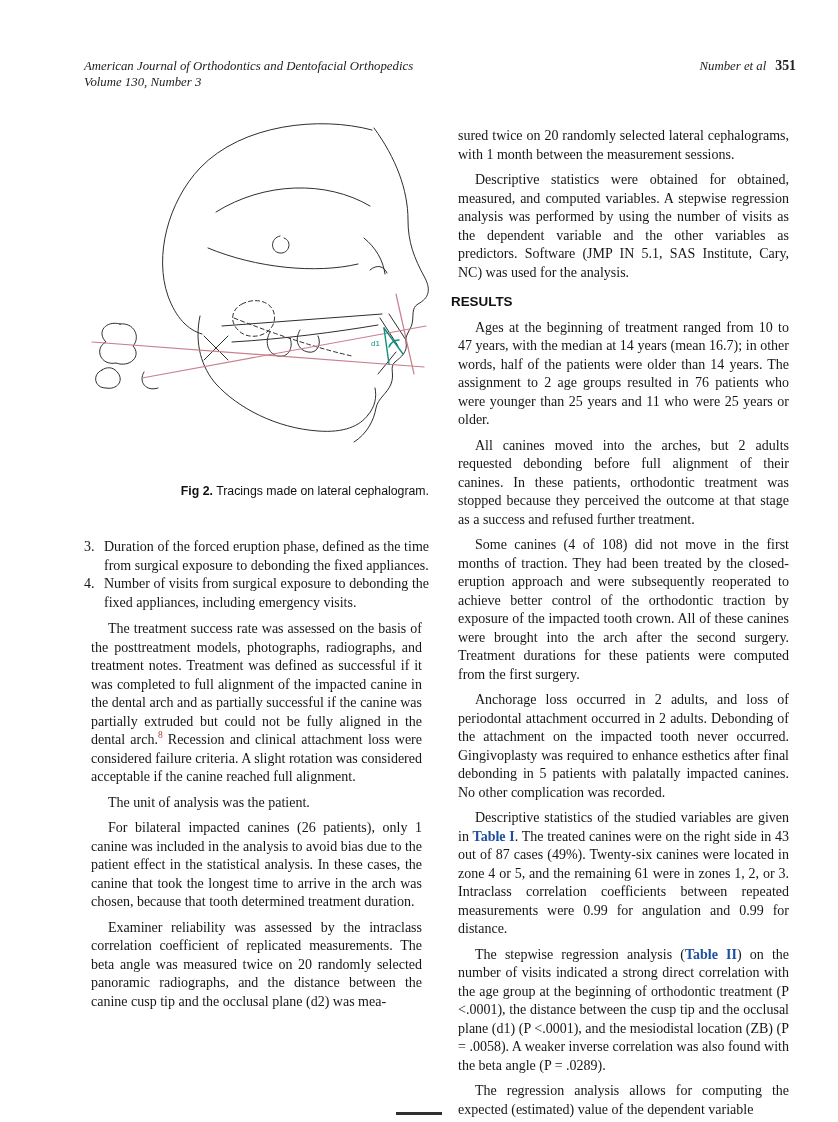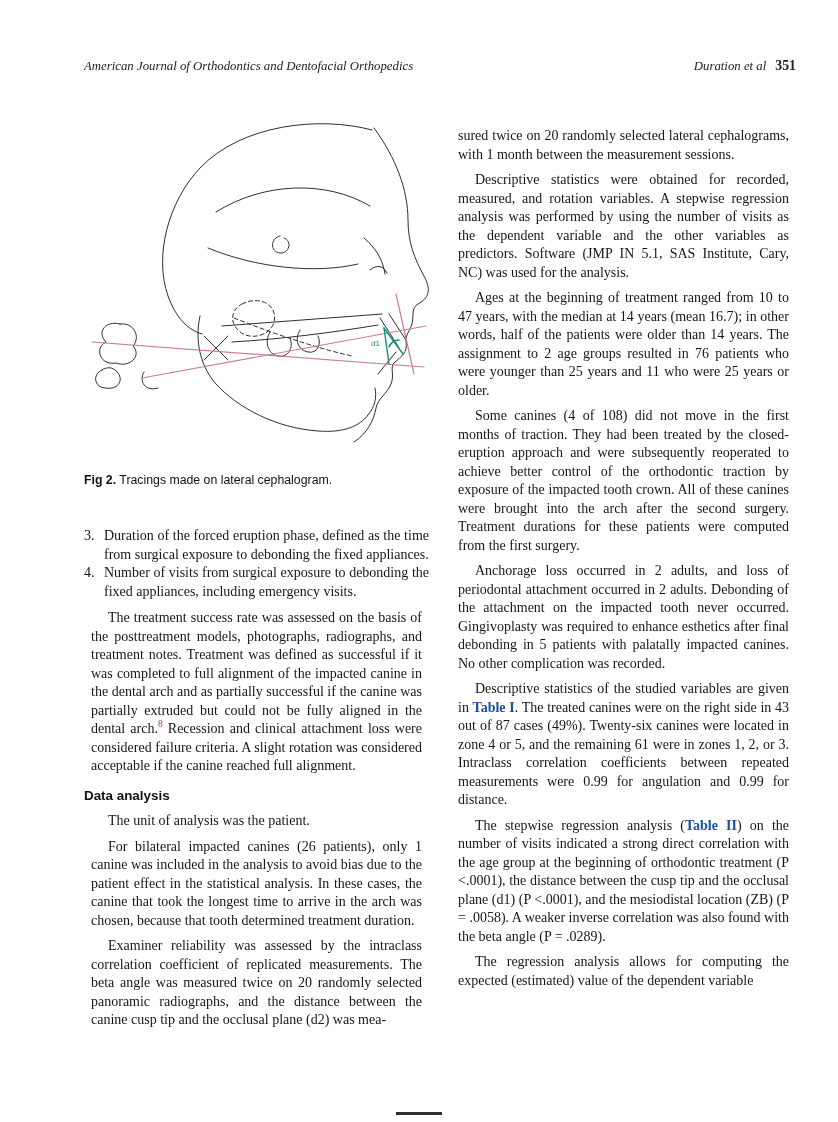--- a/index.html
+++ b/index.html
@@ -30,21 +30,21 @@
   p.indent{text-indent:17px;}
   .subhead{
     font-family:"Liberation Sans", sans-serif;font-size:13.4px;font-weight:bold;
     margin:11px 0 7px;text-align:left;color:#111;
   }
   
   figure{margin:0 0 6px;}
   figure svg{display:block;}
   figcaption{
     font-family:"Liberation Sans", sans-serif;font-size:12.3px;line-height:15px;
-    text-align:left;margin-top:13px;color:#111;
+    text-align:right;margin-top:24px;color:#111;
   }
   figcaption .cap-label{font-weight:bold;}
   .fig-gap{height:33px;}
   
   .numlist{margin:0 0 8px;}
   .list-item{display:flex;margin:0;}
   .li-num{flex:0 0 20px;}
   .li-body{flex:1;text-align:justify;}
   
   sup.ref{color:var(--ref-red);font-size:9.5px;line-height:0;cursor:pointer;}
@@ -54,23 +54,24 @@
   .scan-mark{position:absolute;left:396px;bottom:7px;width:46px;height:3px;background:#2f2f2f;}
 </style>
 </head>
 <body>
 
 <div class="page">
 
   <header class="page-header">
     <div class="journal-info">
       <div>American Journal of Orthodontics and Dentofacial Orthopedics</div>
+      <div>Volume 130, Number 3</div>
     </div>
     <div class="page-ref">
-      <span>Duration et al</span><span class="pagenum">351</span>
+      <span>Number et al</span><span class="pagenum">351</span>
     </div>
   </header>
 
   <div class="columns">
 
     <div class="col">
 
       <figure>
         <svg viewBox="0 0 346 340" width="346" height="340" aria-hidden="true">
           <g fill="none" stroke="#2e2e2e" stroke-width="1" stroke-linejoin="round" stroke-linecap="round">
@@ -125,33 +126,34 @@
           <span class="li-body">Duration of the forced eruption phase, defined as the time from surgical exposure to debonding the fixed appliances.</span>
         </div>
         <div class="list-item">
           <span class="li-num">4.</span>
           <span class="li-body">Number of visits from surgical exposure to debonding the fixed appliances, including emergency visits.</span>
         </div>
       </div>
 
       <p class="indent"><span>The treatment success rate was assessed on the basis of the posttreatment models, photographs, radiographs, and treatment notes. Treatment was defined as successful if it was completed to full alignment of the impacted canine in the dental arch and as partially successful if the canine was partially extruded but could not be fully aligned in the dental arch.</span><sup class="ref">8</sup><span> Recession and clinical attachment loss were considered failure criteria. A slight rotation was considered acceptable if the canine reached full alignment.</span></p>
 
-      <h2 class="subhead">Data analysis</h2>
 
       <p class="indent">The unit of analysis was the patient.</p>
       <p class="indent">For bilateral impacted canines (26 patients), only 1 canine was included in the analysis to avoid bias due to the patient effect in the statistical analysis. In these cases, the canine that took the longest time to arrive in the arch was chosen, because that tooth determined treatment duration.</p>
       <p class="indent">Examiner reliability was assessed by the intraclass correlation coefficient of replicated measurements. The beta angle was measured twice on 20 randomly selected panoramic radiographs, and the distance between the canine cusp tip and the occlusal plane (d2) was mea-</p>
     </div>
 
     <div class="col">
       <p>sured twice on 20 randomly selected lateral cephalograms, with 1 month between the measurement sessions.</p>
-      <p class="indent">Descriptive statistics were obtained for recorded, measured, and rotation variables. A stepwise regression analysis was performed by using the number of visits as the dependent variable and the other variables as predictors. Software (JMP IN 5.1, SAS Institute, Cary, NC) was used for the analysis.</p>
+      <p class="indent">Descriptive statistics were obtained for obtained, measured, and computed variables. A stepwise regression analysis was performed by using the number of visits as the dependent variable and the other variables as predictors. Software (JMP IN 5.1, SAS Institute, Cary, NC) was used for the analysis.</p>
 
+      <h2 class="subhead">RESULTS</h2>
 
       <p class="indent">Ages at the beginning of treatment ranged from 10 to 47 years, with the median at 14 years (mean 16.7); in other words, half of the patients were older than 14 years. The assignment to 2 age groups resulted in 76 patients who were younger than 25 years and 11 who were 25 years or older.</p>
+      <p class="indent">All canines moved into the arches, but 2 adults requested debonding before full alignment of their canines. In these patients, orthodontic treatment was stopped because they perceived the outcome at that stage as a success and refused further treatment.</p>
       <p class="indent">Some canines (4 of 108) did not move in the first months of traction. They had been treated by the closed-eruption approach and were subsequently reoperated to achieve better control of the orthodontic traction by exposure of the impacted tooth crown. All of these canines were brought into the arch after the second surgery. Treatment durations for these patients were computed from the first surgery.</p>
       <p class="indent">Anchorage loss occurred in 2 adults, and loss of periodontal attachment occurred in 2 adults. Debonding of the attachment on the impacted tooth never occurred. Gingivoplasty was required to enhance esthetics after final debonding in 5 patients with palatally impacted canines. No other complication was recorded.</p>
 
       <p class="indent"><span>Descriptive statistics of the studied variables are given in </span><a class="tlink">Table I</a><span>. The treated canines were on the right side in 43 out of 87 cases (49%). Twenty-six canines were located in zone 4 or 5, and the remaining 61 were in zones 1, 2, or 3. Intraclass correlation coefficients between repeated measurements were 0.99 for angulation and 0.99 for distance.</span></p>
 
       <p class="indent"><span>The stepwise regression analysis (</span><a class="tlink">Table II</a><span>) on the number of visits indicated a strong direct correlation with the age group at the beginning of orthodontic treatment (P &lt;.0001), the distance between the cusp tip and the occlusal plane (d1) (P &lt;.0001), and the mesiodistal location (ZB) (P = .0058). A weaker inverse correlation was also found with the beta angle (P = .0289).</span></p>
 
       <p class="indent">The regression analysis allows for computing the expected (estimated) value of the dependent variable</p>
     </div>
 

